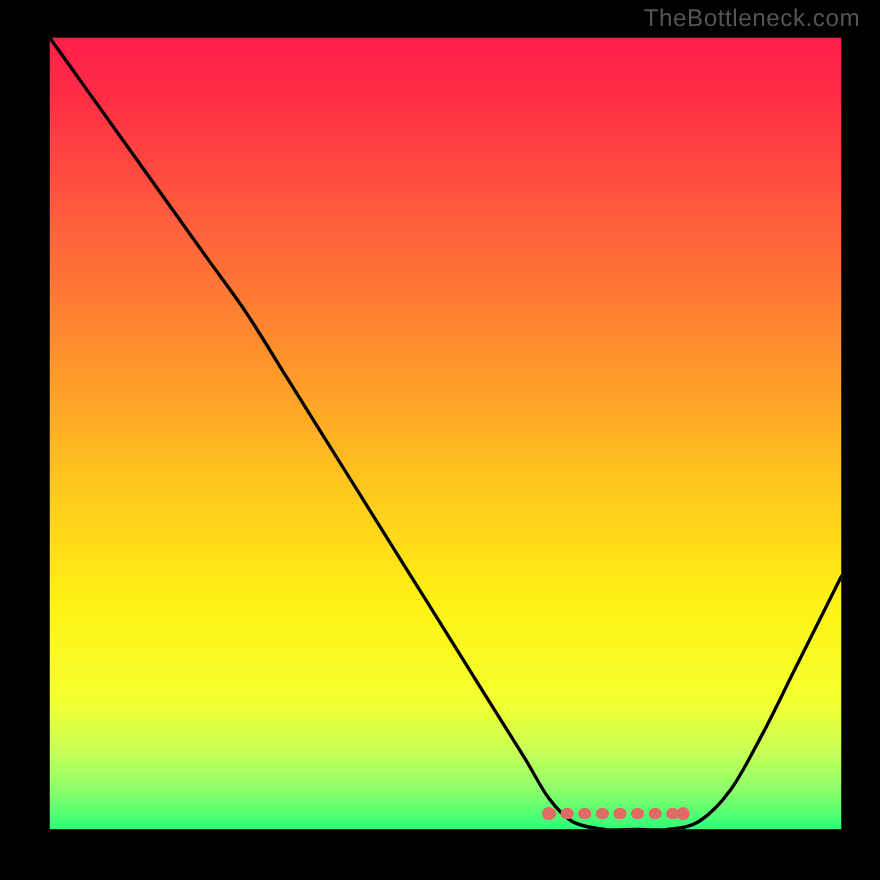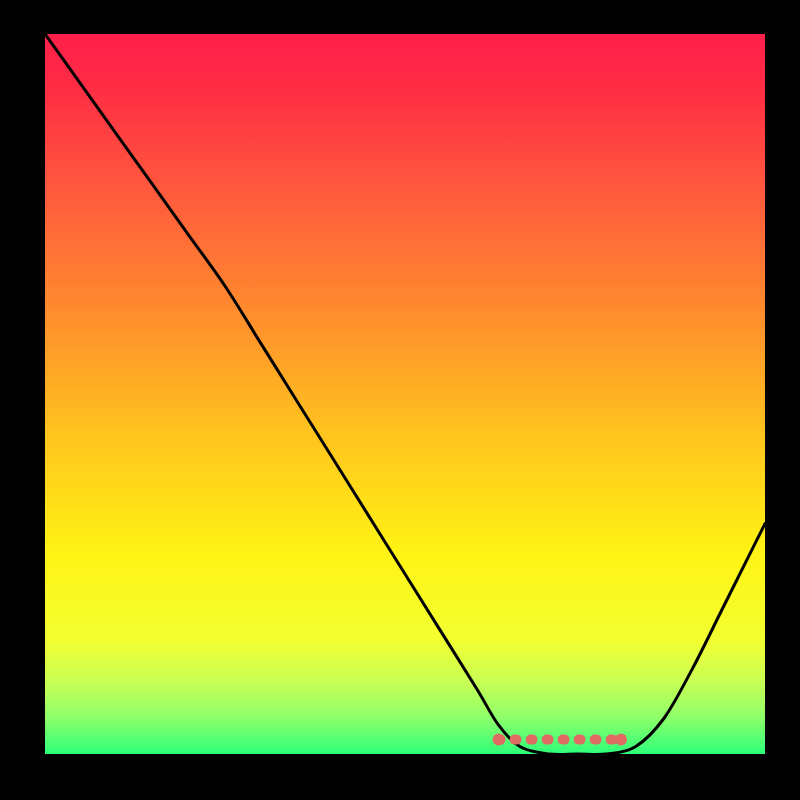--- a/index.html
+++ b/index.html
@@ -32,20 +32,21 @@
     top: 34px;
     width: 720px;
     height: 720px;
   }
   svg { display: block; }
 </style>
 </head>
 <body>
 
 <div class="frame">
+  <div class="watermark">TheBottleneck.com</div>
   <div class="plot-wrap">
     <svg id="chart-svg" width="720" height="720" viewBox="0 0 720 720">
         <defs>
           <linearGradient id="bg-grad" x1="0" y1="0" x2="0" y2="1">
             <stop offset="0%" stop-color="#ff1f4a"></stop>
             <stop offset="8%" stop-color="#ff2e44"></stop>
             <stop offset="22%" stop-color="#ff5a3d"></stop>
             <stop offset="38%" stop-color="#ff8a2e"></stop>
             <stop offset="55.00000000000001%" stop-color="#ffc21e"></stop>
             <stop offset="72%" stop-color="#fff314"></stop>

